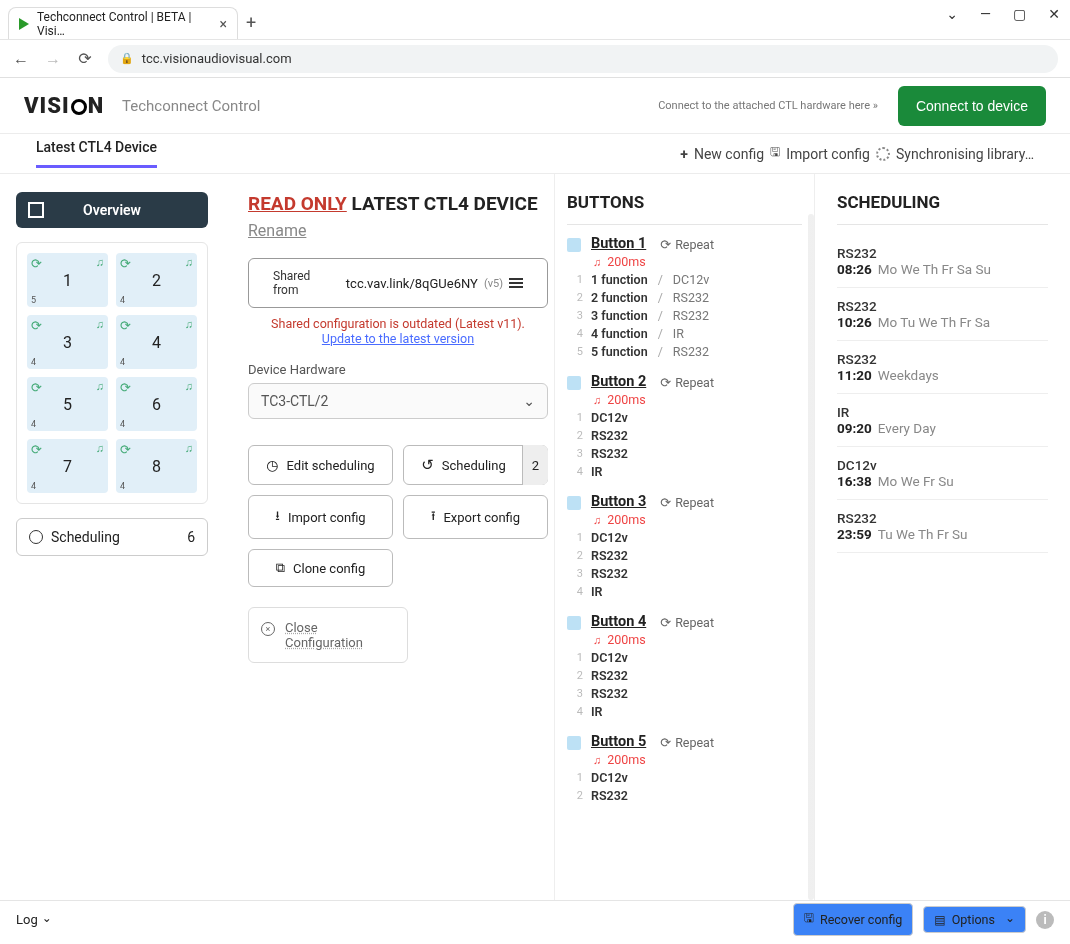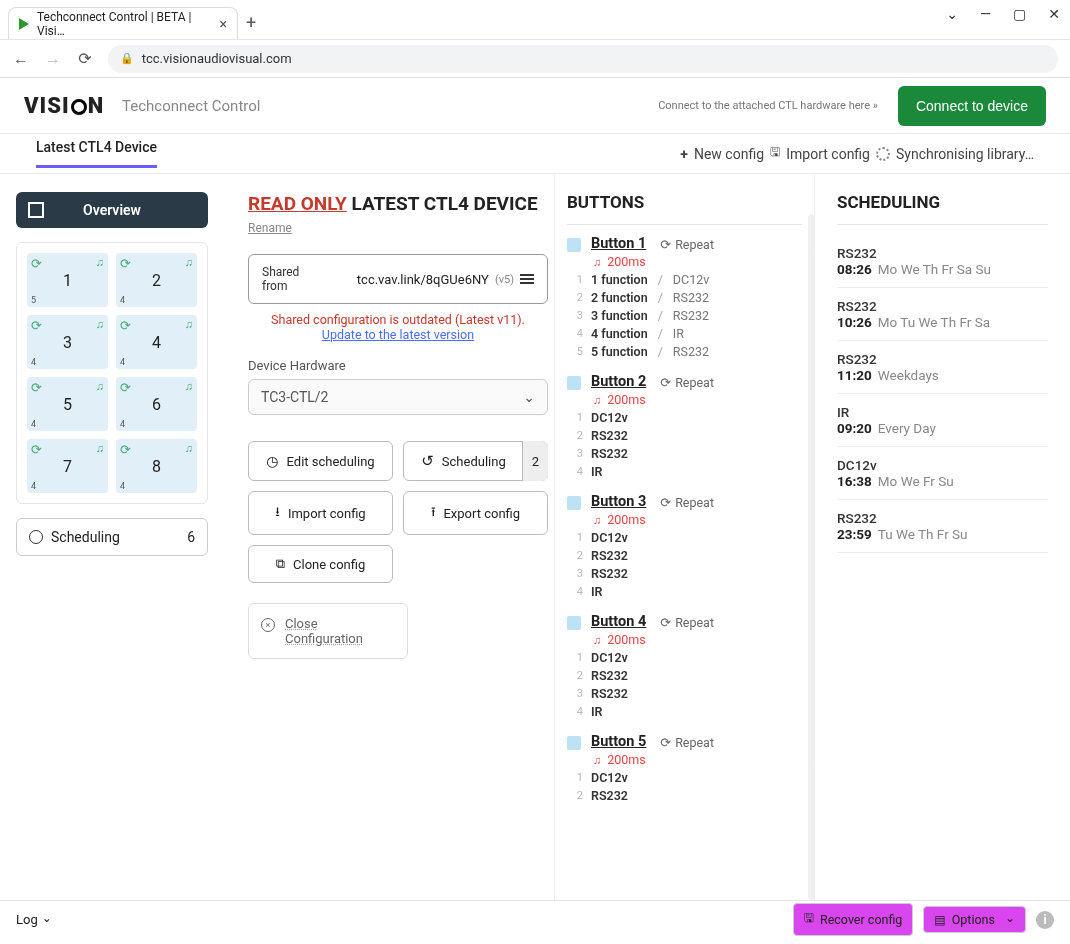--- a/index.html
+++ b/index.html
@@ -40,22 +40,22 @@
   .cell-tl { position:absolute; top:3px; left:4px; font-size:9px; color:#4a7; }
   .cell-tr { position:absolute; top:3px; right:4px; font-size:9px; color:#4a7; }
   .cell-bl { position:absolute; bottom:2px; left:4px; font-size:9px; color:#555; }
   .sched-btn { margin-top: 14px; width: 100%; border:1px solid #ccc; border-radius:6px; background:#fff; padding:10px 12px; display:flex; align-items:center; font-size:14px; position:relative; }
   .sched-btn .count { position:absolute; right:12px; }
   .clock-ic { width:14px;height:14px;border:1.5px solid #333;border-radius:50%;position:absolute; left:12px; }
 
   .col-mid { width: 330px; padding: 18px 6px 18px 24px; }
   .ro-title { font-size: 19px; font-weight: 700; }
   .ro-red { color: #c43a2e; text-decoration: underline; text-decoration-color: #c43a2e; }
-  .rename-link { font-size: 12px; color: #888; text-decoration: underline; display:inline-block; margin-top:6px; }
-  .share-box { margin-top: 18px; border:1px solid #999; border-radius:6px; padding:10px 13px; display:flex; align-items:center; font-size:13px; }
+  .rename-link { font-size: 16px; color: #888; text-decoration: underline; display:inline-block; margin-top:6px; }
+  .share-box { margin-top: 18px; border:1px solid #999; border-radius:6px; padding:10px 24px; display:flex; align-items:center; font-size:13px; }
   .share-left { font-size:12px; color:#333; width:62px; }
   .share-url { flex:1; text-align:right; color:#222; }
   .share-ver { font-size:11px; color:#888; margin:0 6px; }
   .menu-burger { display:flex; flex-direction:column; gap:2px; }
   .menu-burger span { width:14px; height:2px; background:#333; }
   .outdated { color:#c43a2e; font-size:12.5px; text-align:center; margin-top:8px; }
   .update-link { color:#4a6cff; text-decoration:underline; font-size:12.5px; display:block; text-align:center; }
   .label-small { font-size:13px; color:#555; margin-top:16px; }
   .select-box { width:100%; border:1px solid #ccc; border-radius:6px; padding:9px 12px; font-size:14px; color:#555; margin-top:6px; display:flex; justify-content:space-between; align-items:center; background:#fafafa;}
   .action-grid { display:grid; grid-template-columns: 1fr 1fr; gap:10px; margin-top:26px; }
@@ -84,21 +84,21 @@
 
   .col-sched { flex:1; padding:18px 22px; border-left:1px solid #eee; }
   .sched-item { padding:10px 0; border-bottom:1px solid #eee; font-size:13.5px;}
   .sched-type { font-weight:500; color:#333; }
   .sched-time { font-weight:700; margin-top:4px; display:inline; }
   .sched-days { color:#888; margin-left:6px; }
 
   
   .footer { height:38px; border-top:1px solid #e5e5e5; display:flex; align-items:center; padding:0 16px; font-size:13px; }
   .footer-right { margin-left:auto; display:flex; gap:10px; align-items:center; }
-  .foot-btn { border:1px solid #ccc; border-radius:4px; background:#d946ef; padding:5px 10px; font-size:12.5px; display:flex; gap:6px; align-items:center;}
+  .foot-btn { border:1px solid #ccc; border-radius:4px; background:#3b82f6; padding:5px 10px; font-size:12.5px; display:flex; gap:6px; align-items:center;}
   .info-ic { width:18px;height:18px;border-radius:50%;background:#bbb;color:#fff;display:flex;align-items:center;justify-content:center;font-size:12px;font-weight:bold;}
   .chev-down::after { content:"⌄"; font-size:12px; margin-left:4px; position:relative; top:-2px;}
   .note-ic::before{content:"♫"; font-size:11px;}
   .loop-ic::before{content:"⟳"; font-size:13px;}
   .plus-ic::before{content:"+"; font-weight:bold;}
   .down-ic::before{content:"⭳";}
   .up-ic::before{content:"⭱";}
   .hist-ic::before{content:"↺"; font-size:15px;}
   .copy-ic::before{content:"⧉";}
   .save-ic::before{content:"🖫"; font-size:12px;}

